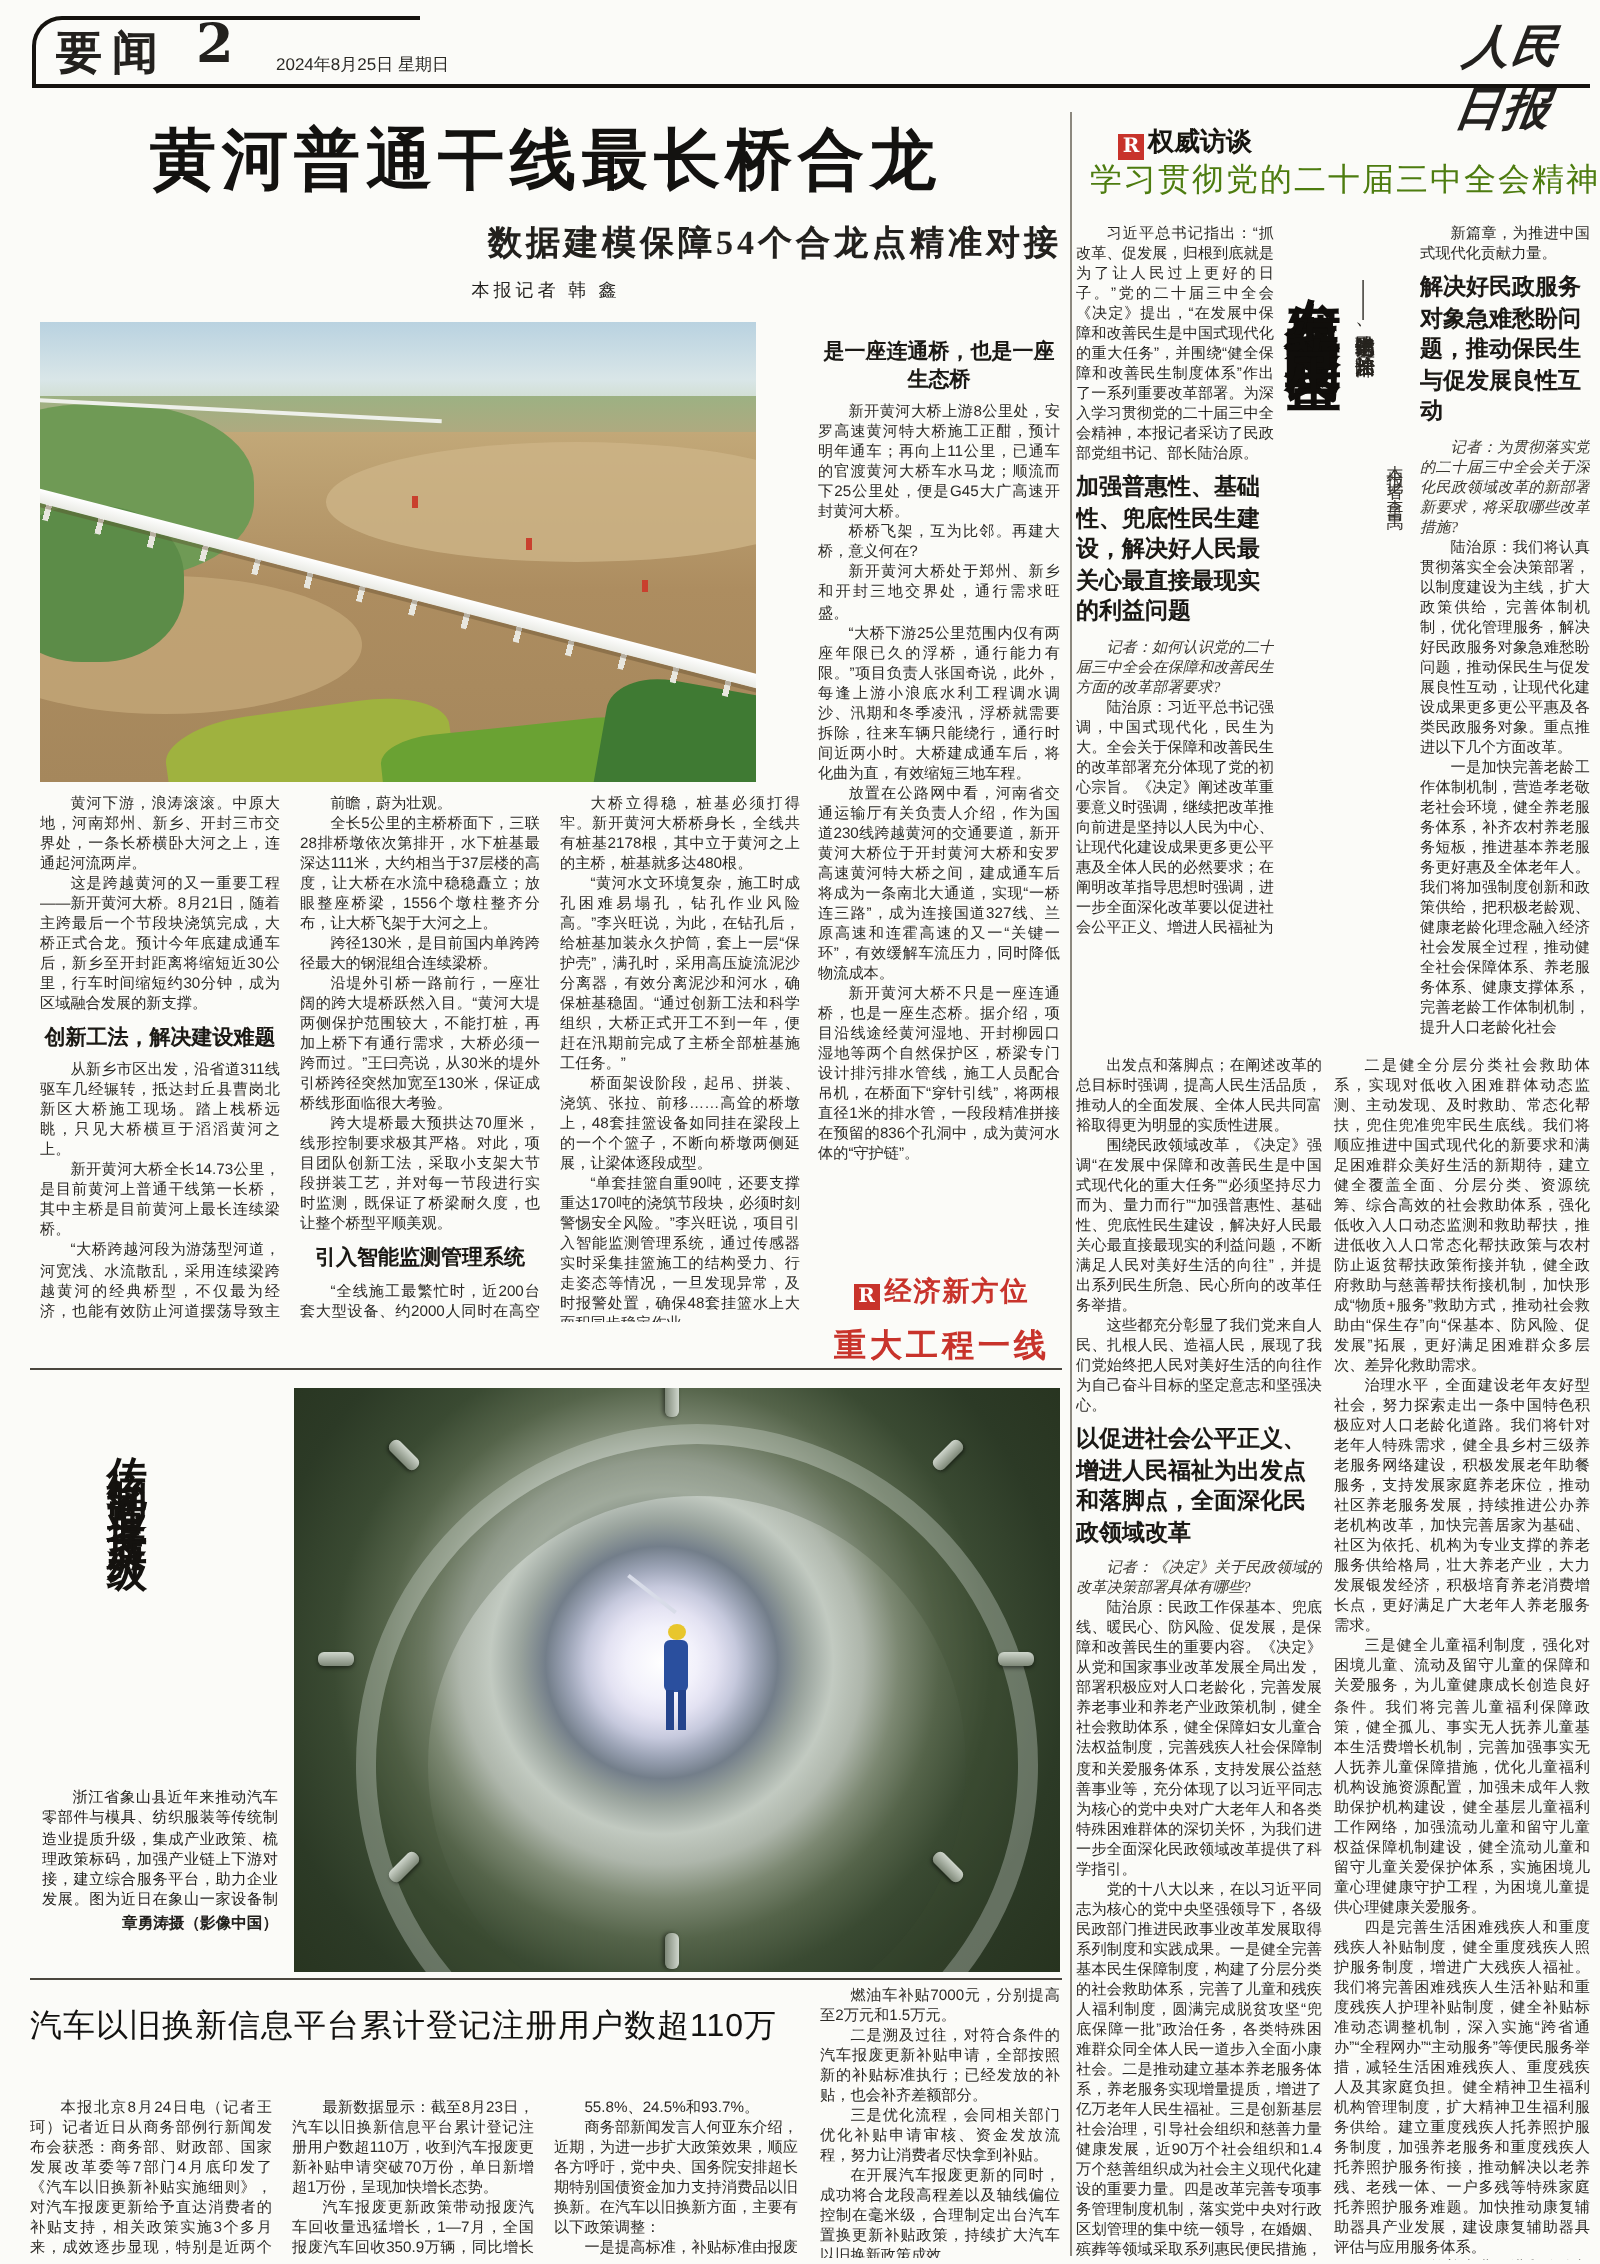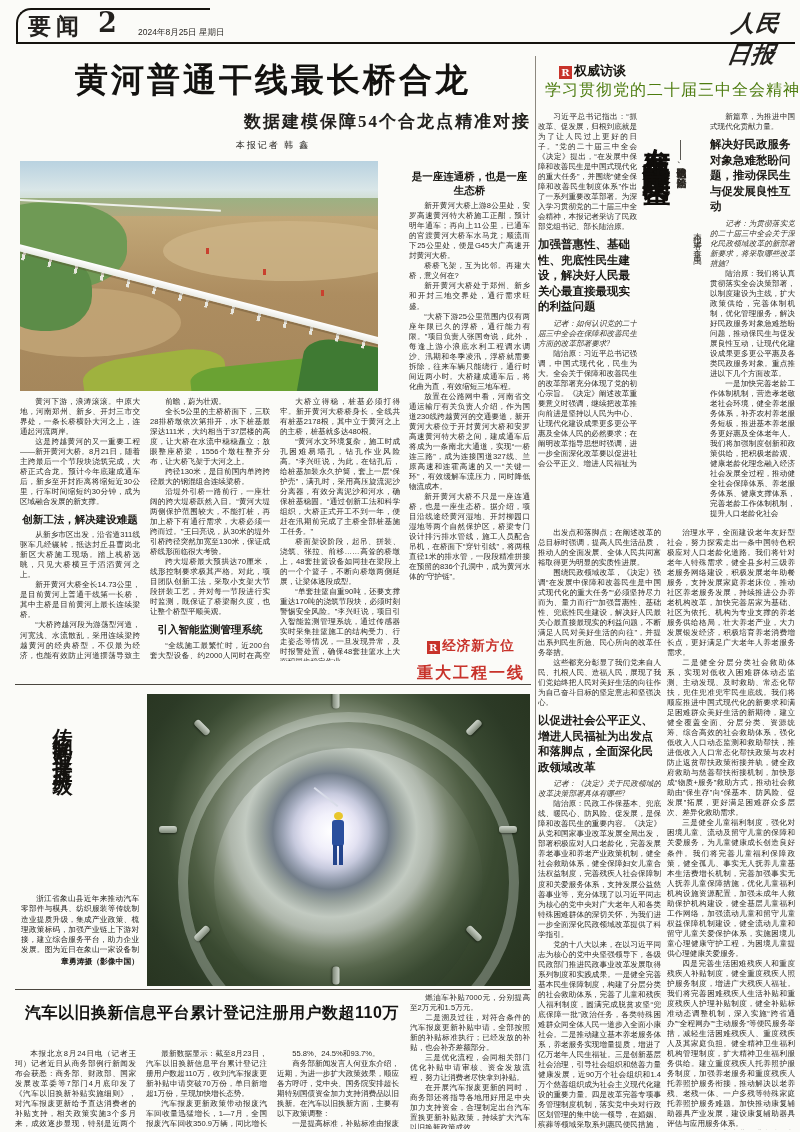--- a/index.html
+++ b/index.html
@@ -76,22 +76,22 @@
   .stud{width:18px;height:7px;background:linear-gradient(180deg,#cfd6cc,#7e8878);border-radius:3px;
         box-shadow:0 1px 2px rgba(0,0,0,.5);}
   .worker{left:178px;top:118px;width:26px;height:64px;}
   .worker-head{position:absolute;left:9px;top:0;width:9px;height:8px;background:#e8c62c;border-radius:50%;}
   .worker-body{position:absolute;left:7px;top:8px;width:12px;height:26px;background:#2a4f9e;border-radius:3px;}
   .worker-legs{position:absolute;left:8px;top:33px;width:10px;height:20px;
         background:linear-gradient(90deg,#24448c 0 40%,transparent 40% 60%,#24448c 60%);}
   .worker-arm{position:absolute;left:-14px;top:-16px;width:30px;height:2px;background:#d8dce8;transform:rotate(38deg);}
   .rule-b{left:15px;top:989px;width:516px;height:1px;background:#4a463f;}
   
-  .auto-hl{left:15px;top:1003px;width:394px;font-size:16px;font-weight:bold;letter-spacing:.5px;
-        white-space:nowrap;color:#131210;text-align:center;}
+  .auto-hl{left:15px;top:1003px;width:394px;font-size:16px;font-weight:normal;letter-spacing:.5px;
+        white-space:nowrap;color:#131210;}
   .auto-c1{left:15px;top:1049px;width:121px;height:80px;}
   .auto-c2{left:146px;top:1049px;width:121px;height:80px;}
   .auto-c3{left:277px;top:1049px;width:122px;height:80px;}
   .auto-c4{left:410px;top:993px;width:120px;height:136px;}
   
   .vdiv{left:535px;top:56px;width:1px;height:1072px;background:#8c887f;}
   
   .int-kicker{left:559px;top:62px;font-size:13px;font-weight:bold;color:#17150f;}
   .int-series{left:545px;top:80px;font-size:16px;font-weight:normal;color:#4d7c0f;letter-spacing:1px;}
   .int-colA-top{left:538px;top:112px;width:99px;height:414px;}
@@ -217,21 +217,21 @@
     </div>
   <div class="abs tcol auto-c3">
       <div class="pt-p">55.8%、24.5%和93.7%。</div>
       <div class="pt-p">商务部新闻发言人何亚东介绍，近期，为进一步扩大政策效果，顺应各方呼吁，党中央、国务院安排超长期特别国债资金加力支持消费品以旧换新。在汽车以旧换新方面，主要有以下政策调整：</div>
       <div class="pt-p">一是提高标准，补贴标准由报废更新新能源汽车补贴1万元、报废更新</div>
     </div>
   <div class="abs tcol auto-c4">
       <div class="pt-p">燃油车补贴7000元，分别提高至2万元和1.5万元。</div>
       <div class="pt-p">二是溯及过往，对符合条件的汽车报废更新补贴申请，全部按照新的补贴标准执行；已经发放的补贴，也会补齐差额部分。</div>
       <div class="pt-p">三是优化流程，会同相关部门优化补贴申请审核、资金发放流程，努力让消费者尽快拿到补贴。</div>
-      <div class="pt-p">在开展汽车报废更新的同时，商务部还将指导各地用好用足中央加力支持资金，合理制定出台汽车置换更新补贴政策，持续扩大汽车以旧换新政策成效。</div>
+      <div class="pt-p">在开展汽车报废更新的同时，成功将合龙段高程差以及轴线偏位控制在毫米级，合理制定出台汽车置换更新补贴政策，持续扩大汽车以旧换新政策成效。</div>
     </div>
 
   <div class="abs vdiv"></div>
 
   <div class="abs int-kicker"><span class="rbox">R</span><span>权威访谈</span></div>
   <div class="abs int-series">学习贯彻党的二十届三中全会精神</div>
 
   <div class="abs tcol int-colA-top">
       <div class="pt-p">习近平总书记指出：“抓改革、促发展，归根到底就是为了让人民过上更好的日子。”党的二十届三中全会《决定》提出，“在发展中保障和改善民生是中国式现代化的重大任务”，并围绕“健全保障和改善民生制度体系”作出了一系列重要改革部署。为深入学习贯彻党的二十届三中全会精神，本报记者采访了民政部党组书记、部长陆治原。</div>
       <div class="pt-h">加强普惠性、基础性、兜底性民生建设，解决好人民最关心最直接最现实的利益问题</div>
@@ -251,20 +251,20 @@
   <div class="abs tcol int-colA-bot">
       <div class="pt-p">出发点和落脚点；在阐述改革的总目标时强调，提高人民生活品质，推动人的全面发展、全体人民共同富裕取得更为明显的实质性进展。</div>
       <div class="pt-p">围绕民政领域改革，《决定》强调“在发展中保障和改善民生是中国式现代化的重大任务”“必须坚持尽力而为、量力而行”“加强普惠性、基础性、兜底性民生建设，解决好人民最关心最直接最现实的利益问题，不断满足人民对美好生活的向往”，并提出系列民生所急、民心所向的改革任务举措。</div>
       <div class="pt-p">这些都充分彰显了我们党来自人民、扎根人民、造福人民，展现了我们党始终把人民对美好生活的向往作为自己奋斗目标的坚定意志和坚强决心。</div>
       <div class="pt-h">以促进社会公平正义、增进人民福祉为出发点和落脚点，全面深化民政领域改革</div>
       <div class="pt-q">记者：《决定》关于民政领域的改革决策部署具体有哪些?</div>
       <div class="pt-p">陆治原：民政工作保基本、兜底线、暖民心、防风险、促发展，是保障和改善民生的重要内容。《决定》从党和国家事业改革发展全局出发，部署积极应对人口老龄化，完善发展养老事业和养老产业政策机制，健全社会救助体系，健全保障妇女儿童合法权益制度，完善残疾人社会保障制度和关爱服务体系，支持发展公益慈善事业等，充分体现了以习近平同志为核心的党中央对广大老年人和各类特殊困难群体的深切关怀，为我们进一步全面深化民政领域改革提供了科学指引。</div>
       <div class="pt-p">党的十八大以来，在以习近平同志为核心的党中央坚强领导下，各级民政部门推进民政事业改革发展取得系列制度和实践成果。一是健全完善基本民生保障制度，构建了分层分类的社会救助体系，完善了儿童和残疾人福利制度，圆满完成脱贫攻坚“兜底保障一批”政治任务，各类特殊困难群众同全体人民一道步入全面小康社会。二是推动建立基本养老服务体系，养老服务实现增量提质，增进了亿万老年人民生福祉。三是创新基层社会治理，引导社会组织和慈善力量健康发展，近90万个社会组织和1.4万个慈善组织成为社会主义现代化建设的重要力量。四是改革完善专项事务管理制度机制，落实党中央对行政区划管理的集中统一领导，在婚姻、殡葬等领域采取系列惠民便民措施，增强了民政服务对象获得感。</div>
     </div>
   <div class="abs tcol int-colB-bot">
+      <div class="pt-p">二是健全分层分类社会救助体系，实现对低收入困难群体动态监测、主动发现、及时救助、常态化帮扶，兜住兜准兜牢民生底线。我们将顺应推进中国式现代化的新要求和满足困难群众美好生活的新期待，建立健全覆盖全面、分层分类、资源统筹、综合高效的社会救助体系，强化低收入人口动态监测和救助帮扶，推进低收入人口常态化帮扶政策与农村防止返贫帮扶政策衔接并轨，健全政府救助与慈善帮扶衔接机制，加快形成“物质+服务”救助方式，推动社会救助由“保生存”向“保基本、防风险、促发展”拓展，更好满足困难群众多层次、差异化救助需求。</div>
       <div class="pt-p">治理水平，全面建设老年友好型社会，努力探索走出一条中国特色积极应对人口老龄化道路。我们将针对老年人特殊需求，健全县乡村三级养老服务网络建设，积极发展老年助餐服务，支持发展家庭养老床位，推动社区养老服务发展，持续推进公办养老机构改革，加快完善居家为基础、社区为依托、机构为专业支撑的养老服务供给格局，壮大养老产业，大力发展银发经济，积极培育养老消费增长点，更好满足广大老年人养老服务需求。</div>
-      <div class="pt-p">二是健全分层分类社会救助体系，实现对低收入困难群体动态监测、主动发现、及时救助、常态化帮扶，兜住兜准兜牢民生底线。我们将顺应推进中国式现代化的新要求和满足困难群众美好生活的新期待，建立健全覆盖全面、分层分类、资源统筹、综合高效的社会救助体系，强化低收入人口动态监测和救助帮扶，推进低收入人口常态化帮扶政策与农村防止返贫帮扶政策衔接并轨，健全政府救助与慈善帮扶衔接机制，加快形成“物质+服务”救助方式，推动社会救助由“保生存”向“保基本、防风险、促发展”拓展，更好满足困难群众多层次、差异化救助需求。</div>
       <div class="pt-p">三是健全儿童福利制度，强化对困境儿童、流动及留守儿童的保障和关爱服务，为儿童健康成长创造良好条件。我们将完善儿童福利保障政策，健全孤儿、事实无人抚养儿童基本生活费增长机制，完善加强事实无人抚养儿童保障措施，优化儿童福利机构设施资源配置，加强未成年人救助保护机构建设，健全基层儿童福利工作网络，加强流动儿童和留守儿童权益保障机制建设，健全流动儿童和留守儿童关爱保护体系，实施困境儿童心理健康守护工程，为困境儿童提供心理健康关爱服务。</div>
       <div class="pt-p">四是完善生活困难残疾人和重度残疾人补贴制度，健全重度残疾人照护服务制度，增进广大残疾人福祉。我们将完善困难残疾人生活补贴和重度残疾人护理补贴制度，健全补贴标准动态调整机制，深入实施“跨省通办”“全程网办”“主动服务”等便民服务举措，减轻生活困难残疾人、重度残疾人及其家庭负担。健全精神卫生福利机构管理制度，扩大精神卫生福利服务供给。建立重度残疾人托养照护服务制度，加强养老服务和重度残疾人托养照护服务衔接，推动解决以老养残、老残一体、一户多残等特殊家庭托养照护服务难题。加快推动康复辅助器具产业发展，建设康复辅助器具评估与应用服务体系。</div>
       <div class="pt-p">五是健全慈善事业促进和监管制度，促进慈善事业健康发展。我们将按照全会部署，全面贯彻新修改的慈善法，研究制定推进新时代慈善事业高质量发展的政策文件，制修订《慈善组织认定办法》《慈善组织公开募捐管理办法》《个人求助网络服务平台管理办法》等配套政策，推动依法兴慈、依法促善、依法行善，健全慈善组织和慈善活动监管机制，深入实施“阳光慈善”工程，增强监管的协同性、穿透性和有效性，会同有关部门规范慈善组织的募捐使用管理，规范互联网慈善行为，维护慈善公信力。</div>
     </div>
 
 </div>
 
 </body></html>

